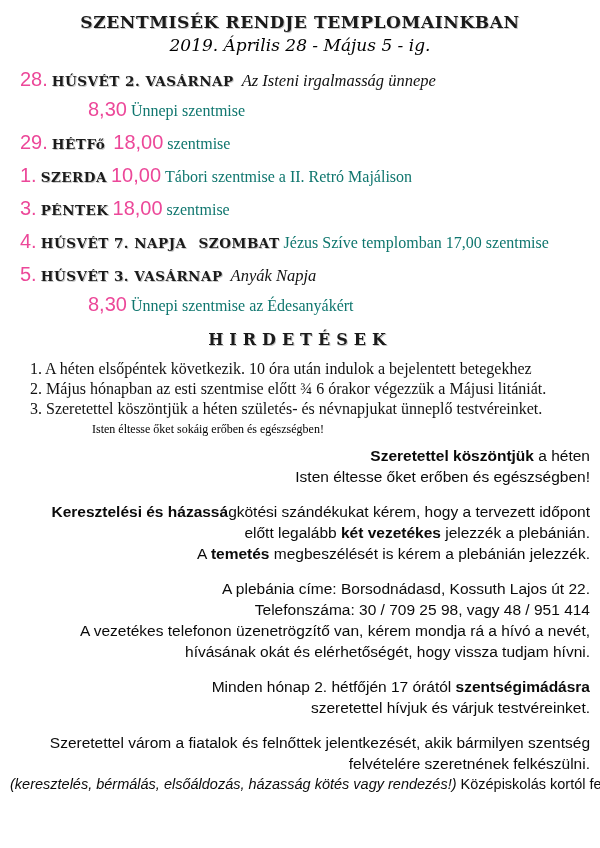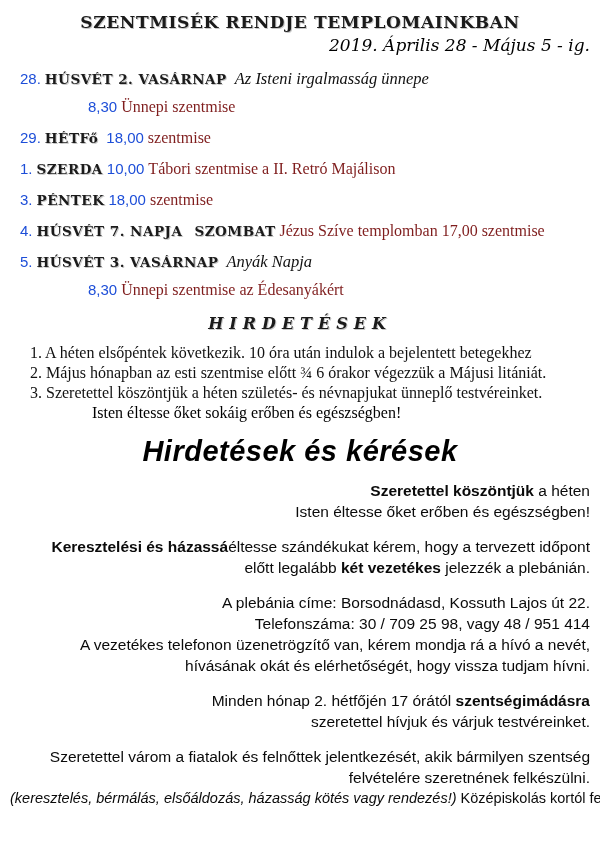--- a/index.html
+++ b/index.html
@@ -14,36 +14,35 @@
     letter-spacing:.5px;
     text-shadow:1px 1px 0 rgba(130,130,130,.45);
   }
   .doc-title{font-size:17px;letter-spacing:.6px;}
   .doc-subtitle{
     font-family:"DejaVu Serif",serif;
     font-style:italic;
     font-size:17px;
     margin-top:3px;
     margin-bottom:14px;
-    text-align:right;
   }
 
   
   .sched{margin-left:10px;}
   .row{margin-bottom:11px;line-height:20px;white-space:nowrap;}
-  .num,.time{font-family:"Liberation Sans",sans-serif;font-size:15px;color:#1d4ed8;}
+  .num,.time{font-family:"Liberation Sans",sans-serif;font-size:20px;color:#ec4899;}
   .dayname{font-size:13.5px;}
-  .srf{font-family:"Liberation Serif",serif;font-size:16px;color:#7f1d1d;}
+  .srf{font-family:"Liberation Serif",serif;font-size:16px;color:#0f766e;}
   .srf-i{font-family:"Liberation Serif",serif;font-style:italic;font-size:16.5px;color:#111;}
   .subrow{margin:-3px 0 11px 68px;line-height:20px;}
 
   
-  .ann-head{font-size:16px;letter-spacing:6px;margin:14px 0 10px 0;font-style:italic;}
+  .ann-head{font-size:16px;letter-spacing:6px;margin:14px 0 10px 0;}
   .ann{font-family:"Liberation Serif",serif;font-size:16px;line-height:20px;color:#111;margin-left:20px;}
-  .ann-closing{font-family:"Liberation Serif",serif;font-size:16px;line-height:20px;margin:0 0 6px 82px;}
+  .ann-closing{font-family:"Liberation Serif",serif;font-size:12px;line-height:20px;margin:0 0 6px 82px;}
 
   
   .big-head{
     font-family:"Liberation Sans",sans-serif;
     font-weight:700;font-style:italic;
     font-size:29px;letter-spacing:.5px;
     margin:12px 0 12px 0;
   }
   .sans{font-family:"Liberation Sans",sans-serif;font-size:15.5px;line-height:21px;color:#0a0a0a;}
   .para{margin-bottom:14px;}
@@ -80,30 +79,30 @@
 
   <div class="center deco ann-head">HIRDETÉSEK</div>
 
   <div>
     <div class="ann">1. A héten elsőpéntek következik. 10 óra után indulok a bejelentett betegekhez</div>
     <div class="ann">2. Május hónapban az esti szentmise előtt ¾ 6 órakor végezzük a Májusi litániát.</div>
     <div class="ann">3. Szeretettel köszöntjük a héten születés- és névnapjukat ünneplő testvéreinket.</div>
     <div class="ann-closing">Isten éltesse őket sokáig erőben és egészségben!</div>
   </div>
 
-  <div class="center big-head">Hirdetések és kérések</div>
 
   <div class="center sans para">
     <div><b>Szeretettel köszöntjük</b><span> a héten</span></div>
     <div>Isten éltesse őket erőben és egészségben!</div>
   </div>
 
   <div class="center sans para">
-    <div><b>Keresztelési és házassá</b><span>éltesse szándékukat kérem, hogy a tervezett időpont</span></div>
+    <div><b>Keresztelési és házassá</b><span>gkötési szándékukat kérem, hogy a tervezett időpont</span></div>
     <div><span>előtt legalább </span><b>két vezetékes</b><span> jelezzék a plebánián.</span></div>
+    <div><span>A </span><b>temetés</b><span> megbeszélését is kérem a plebánián jelezzék.</span></div>
   </div>
 
   <div class="center sans para">
     <div>A plebánia címe: Borsodnádasd, Kossuth Lajos út 22.</div>
     <div>Telefonszáma: 30 / 709 25 98, vagy 48 / 951 414</div>
     <div>A vezetékes telefonon üzenetrögzítő van, kérem mondja rá a hívó a nevét,</div>
     <div>hívásának okát és elérhetőségét, hogy vissza tudjam hívni.</div>
   </div>
 
   <div class="center sans para">

